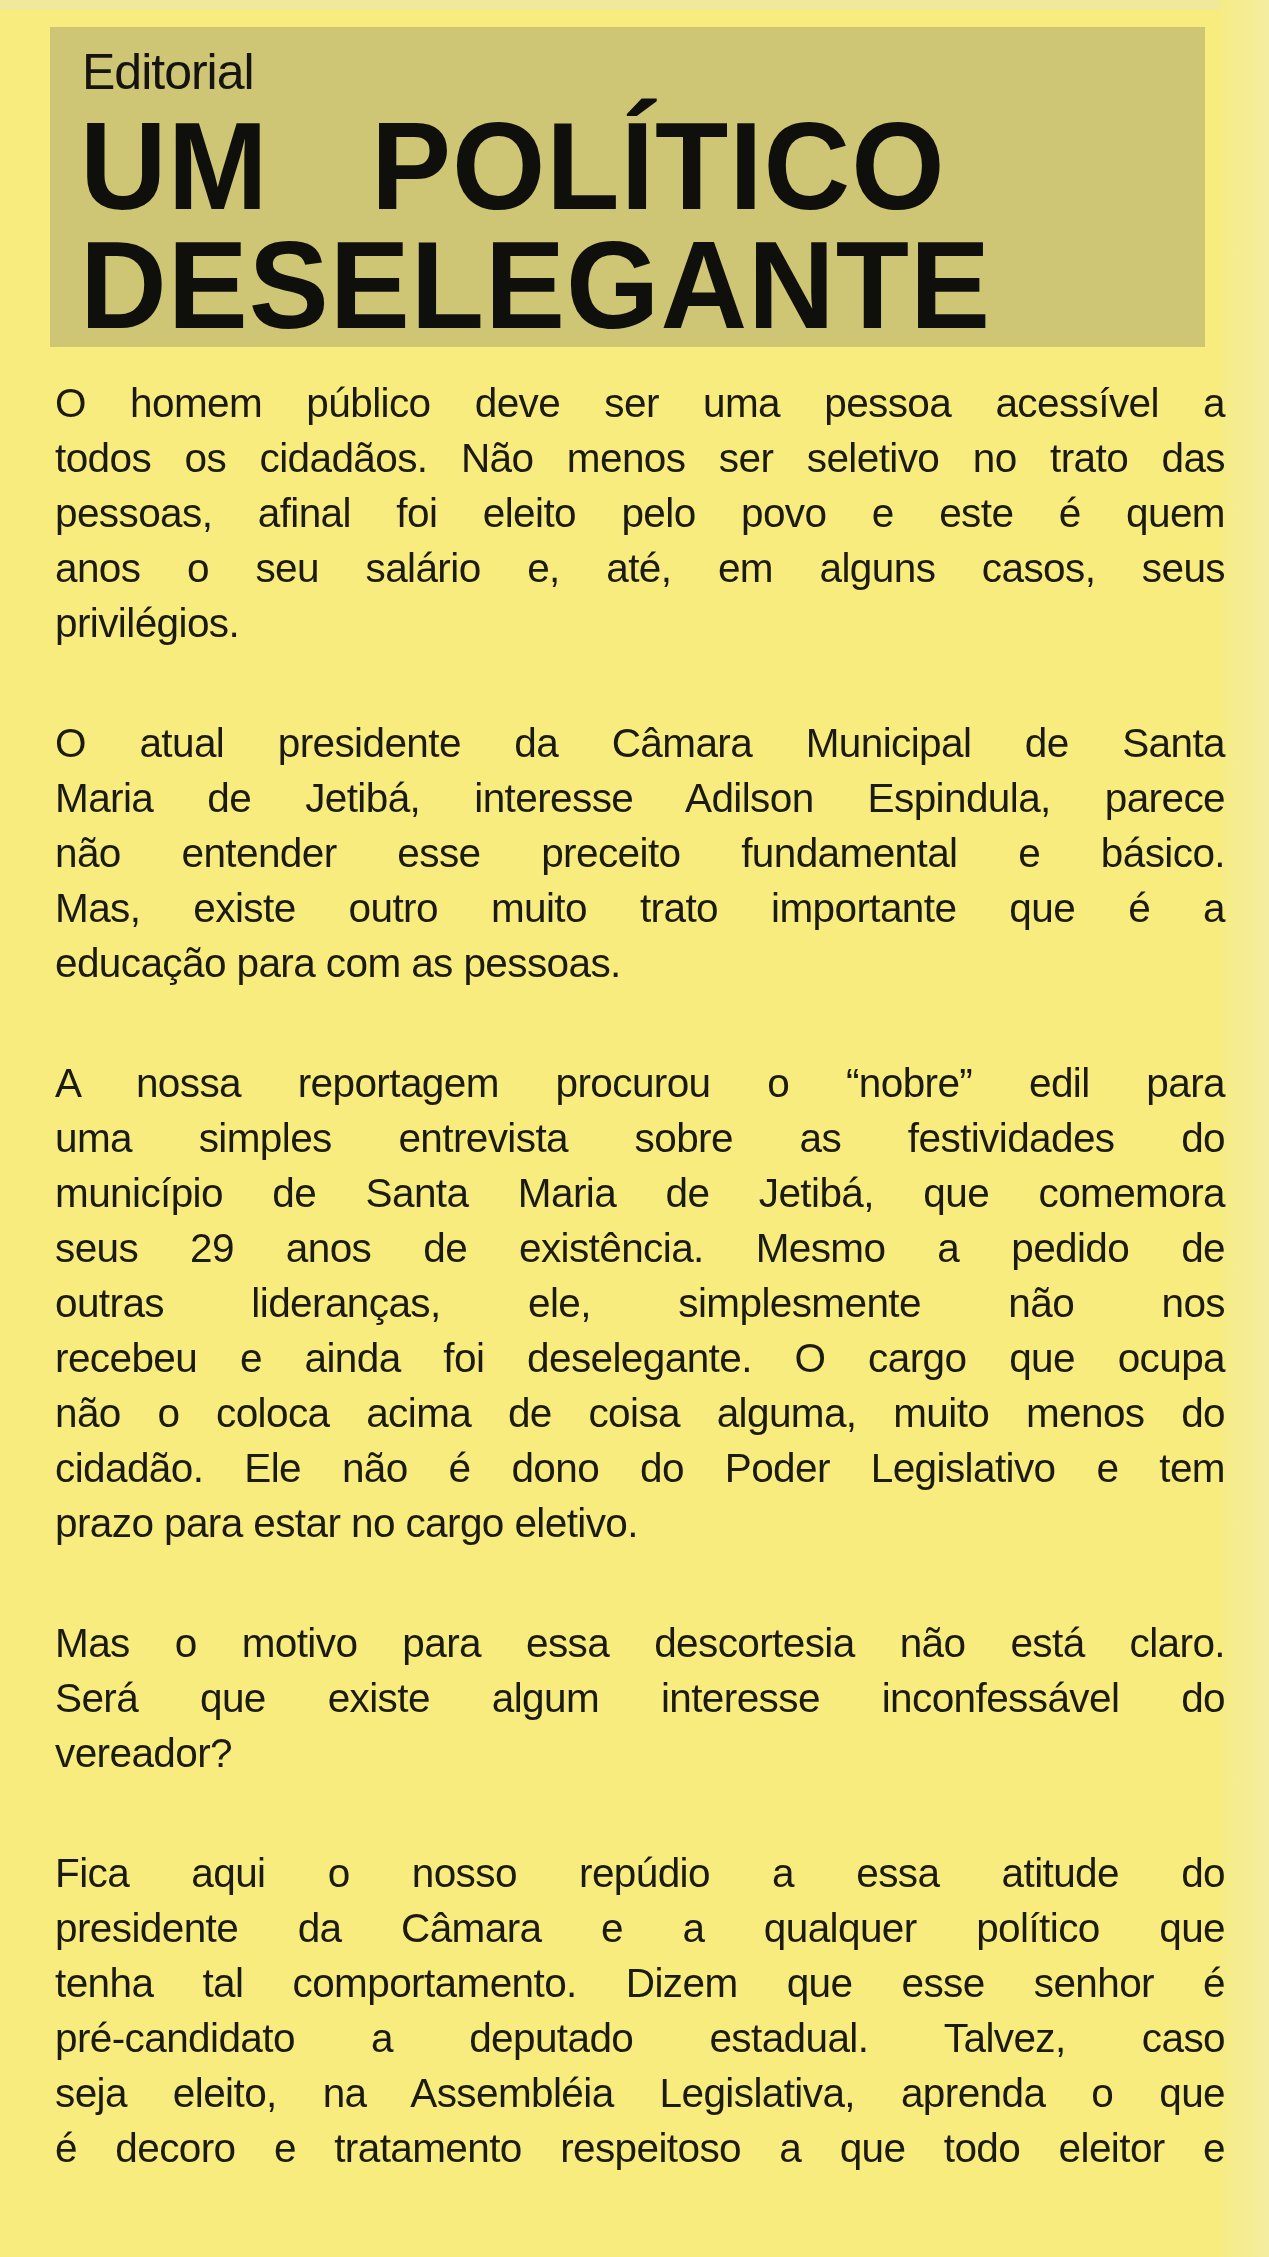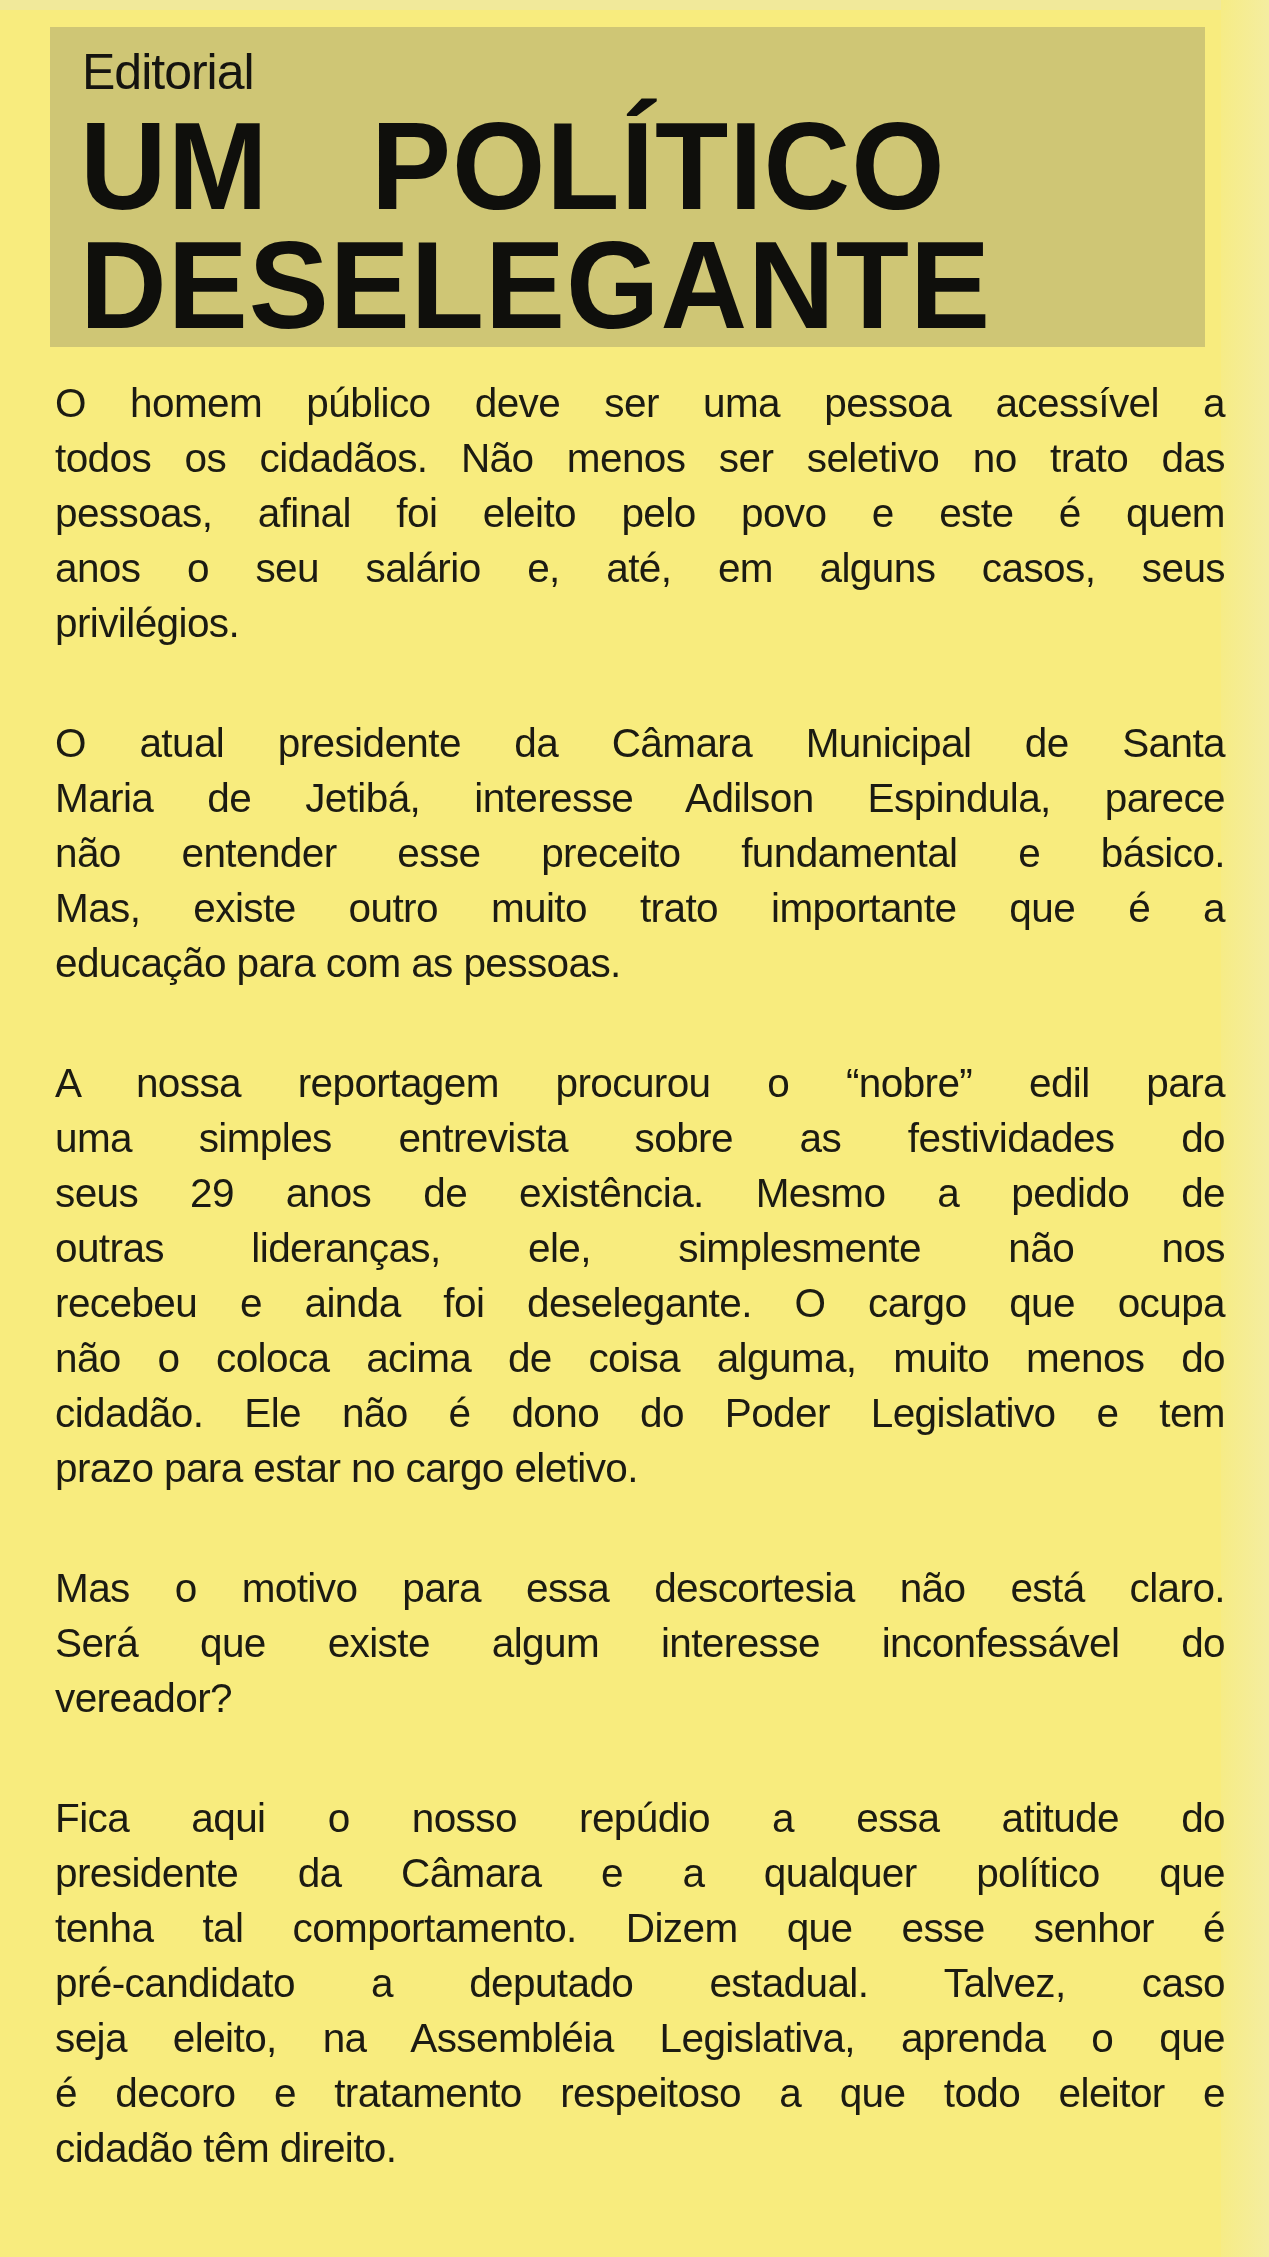--- a/index.html
+++ b/index.html
@@ -102,34 +102,34 @@
   <p class="para p2">
     <span class="line">O atual presidente da Câmara Municipal de Santa</span>
     <span class="line">Maria de Jetibá, interesse Adilson Espindula, parece</span>
     <span class="line">não entender esse preceito fundamental e básico.</span>
     <span class="line">Mas, existe outro muito trato importante que é a</span>
     <span class="line last">educação para com as pessoas.</span>
   </p>
   <p class="para p3">
     <span class="line">A nossa reportagem procurou o “nobre” edil para</span>
     <span class="line">uma simples entrevista sobre as festividades do</span>
+    <span class="line">município de Santa Maria de Jetibá, que comemora</span>
     <span class="line">seus 29 anos de existência. Mesmo a pedido de</span>
     <span class="line">outras lideranças, ele, simplesmente não nos</span>
     <span class="line">recebeu e ainda foi deselegante. O cargo que ocupa</span>
     <span class="line">não o coloca acima de coisa alguma, muito menos do</span>
     <span class="line">cidadão. Ele não é dono do Poder Legislativo e tem</span>
     <span class="line last">prazo para estar no cargo eletivo.</span>
   </p>
   <p class="para p4">
     <span class="line">Mas o motivo para essa descortesia não está claro.</span>
     <span class="line">Será que existe algum interesse inconfessável do</span>
     <span class="line last">vereador?</span>
   </p>
   <p class="para p5">
     <span class="line">Fica aqui o nosso repúdio a essa atitude do</span>
     <span class="line">presidente da Câmara e a qualquer político que</span>
     <span class="line">tenha tal comportamento. Dizem que esse senhor é</span>
     <span class="line">pré-candidato a deputado estadual. Talvez, caso</span>
     <span class="line">seja eleito, na Assembléia Legislativa, aprenda o que</span>
     <span class="line">é decoro e tratamento respeitoso a que todo eleitor e</span>
-    <span class="line last">cidadão têm direito.</span>
   </p>
 </div>
 
 </body></html>

